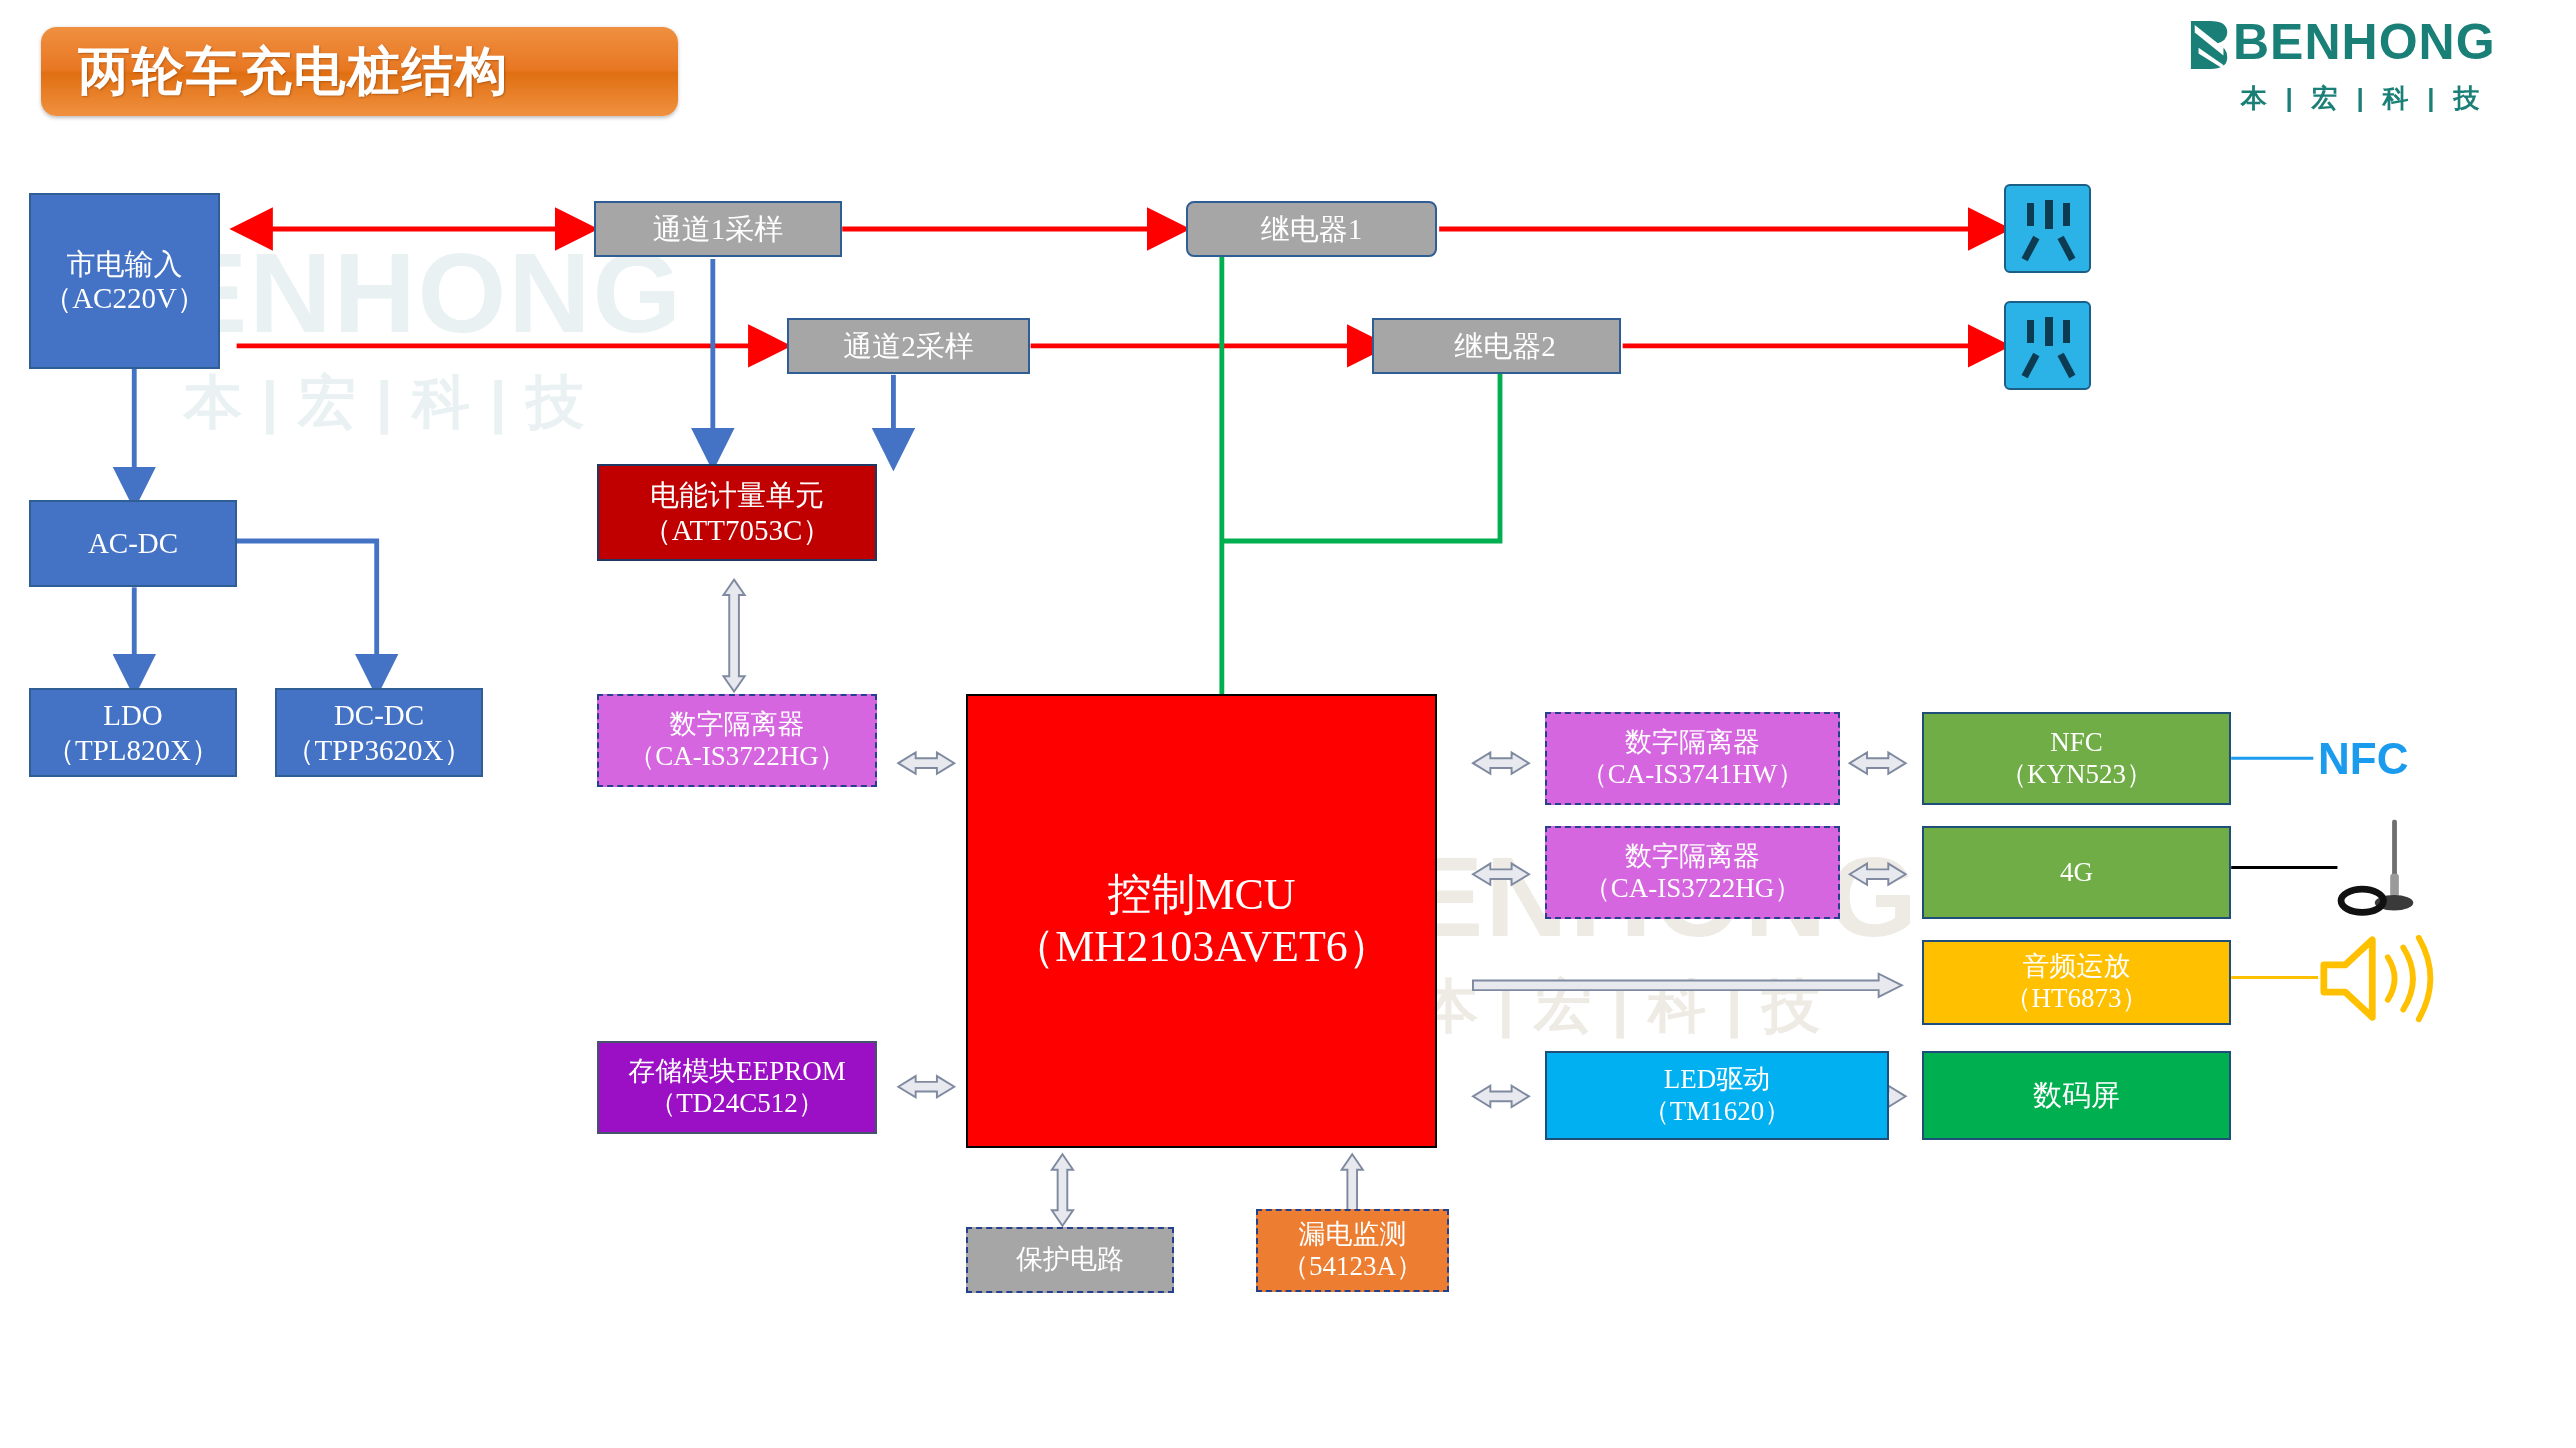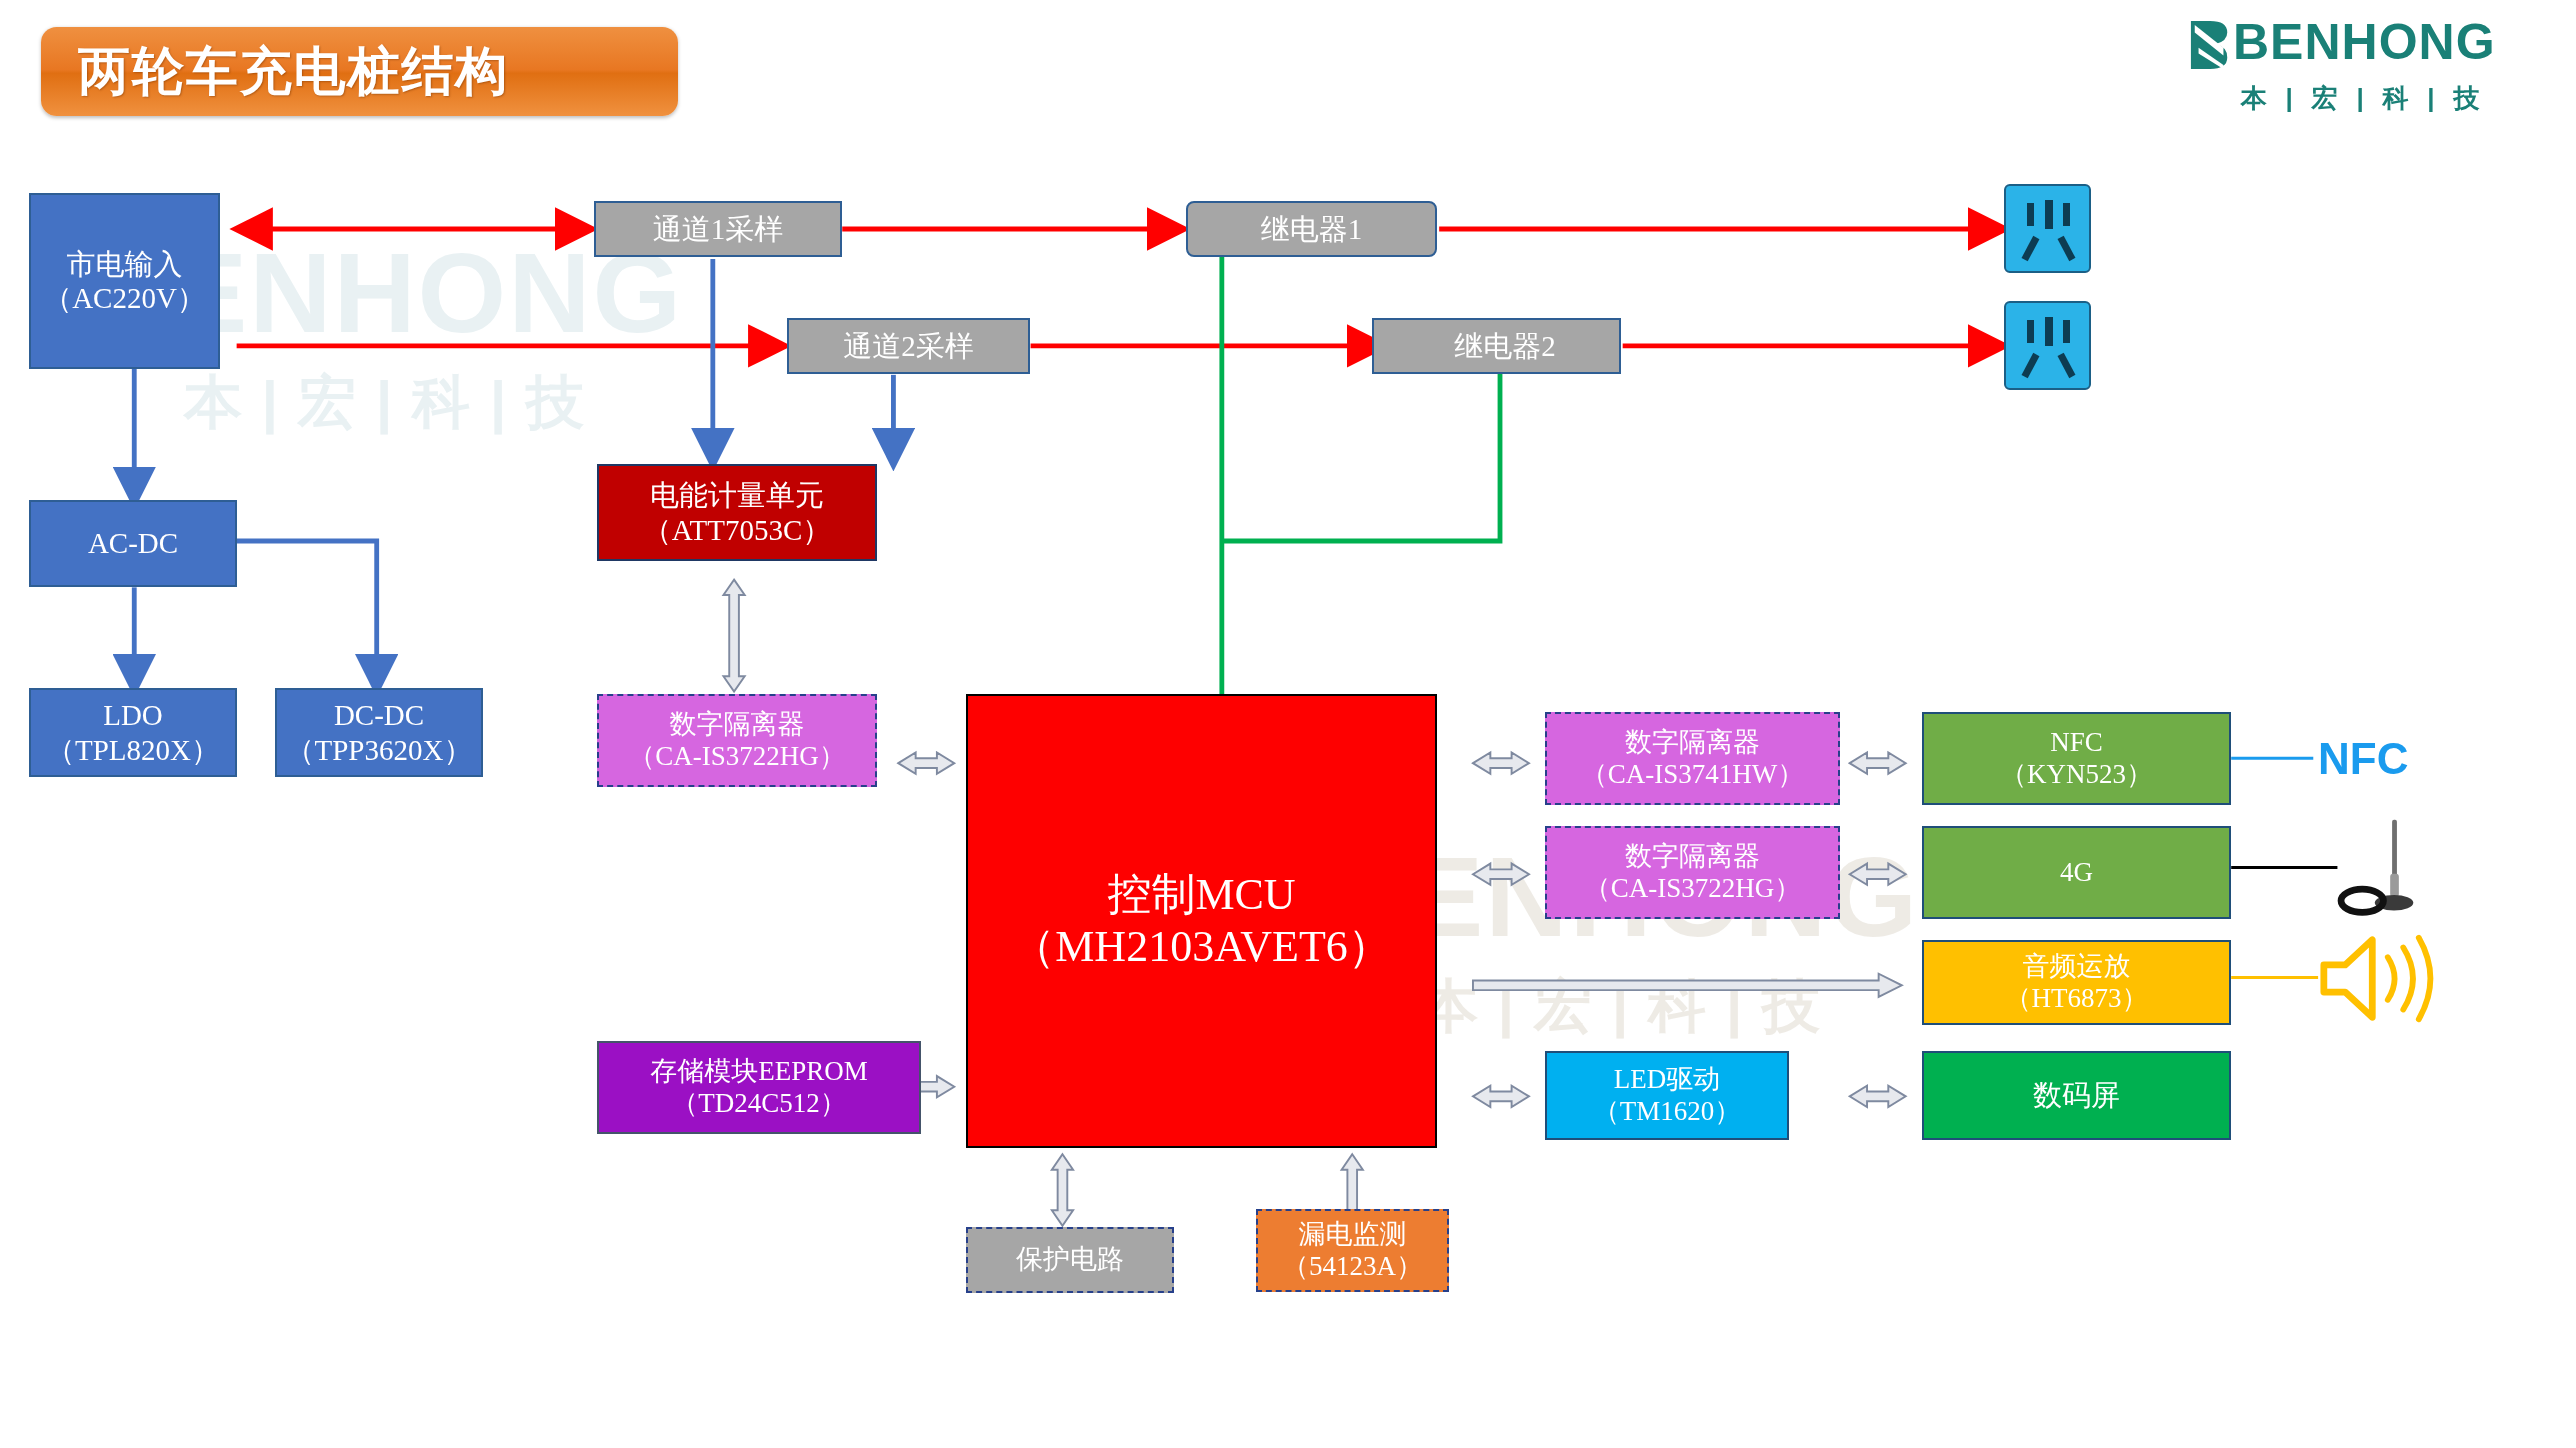--- a/index.html
+++ b/index.html
@@ -288,21 +288,21 @@
   <div class="node orchid dashed" style="left:597px; top:694px; width:280px; height:93px; font-size:27px;">
     <span class="l1">数字隔离器</span>
     <span class="l2">（CA-IS3722HG）</span>
   </div>
 
   <div class="node red" style="left:966px; top:694px; width:471px; height:454px; font-size:44px; border-color:#000000;">
     <span class="l1">控制MCU</span>
     <span class="l2">（MH2103AVET6）</span>
   </div>
 
-  <div class="node purple" style="left:597px; top:1041px; width:324px; height:93px; font-size:27px; border-color:#44546a;">
+  <div class="node purple" style="left:597px; top:1041px; width:280px; height:93px; font-size:27px; border-color:#44546a;">
     <span class="l1">存储模块EEPROM</span>
     <span class="l2">（TD24C512）</span>
   </div>
 
   <div class="node grayd dashed" style="left:966px; top:1227px; width:208px; height:66px; font-size:27px;">
     <span class="l1">保护电路</span>
   </div>
 
   <div class="node orange dashed" style="left:1256px; top:1209px; width:193px; height:83px; font-size:27px;">
     <span class="l1">漏电监测</span>
@@ -326,21 +326,21 @@
 
   <div class="node green" style="left:1922px; top:826px; width:309px; height:93px; font-size:27px; border-color:#1f4e79;">
     <span class="l1">4G</span>
   </div>
 
   <div class="node amber" style="left:1922px; top:940px; width:309px; height:85px; font-size:27px; border-color:#1f4e79;">
     <span class="l1">音频运放</span>
     <span class="l2">（HT6873）</span>
   </div>
 
-  <div class="node cyan" style="left:1545px; top:1051px; width:244px; height:89px; font-size:27px; border-color:#1f4e79;">
+  <div class="node cyan" style="left:1545px; top:1051px; width:344px; height:89px; font-size:27px; border-color:#1f4e79;">
     <span class="l1">LED驱动</span>
     <span class="l2">（TM1620）</span>
   </div>
 
   <div class="node greens" style="left:1922px; top:1051px; width:309px; height:89px; font-size:29px; border-color:#1f4e79;">
     <span class="l1">数码屏</span>
   </div>
 
   <div class="socket" style="left:2004px; top:184px; width:87px; height:89px;">
     <i style="left:21px; top:17.4px; width:6.8px; height:23px;"></i>

